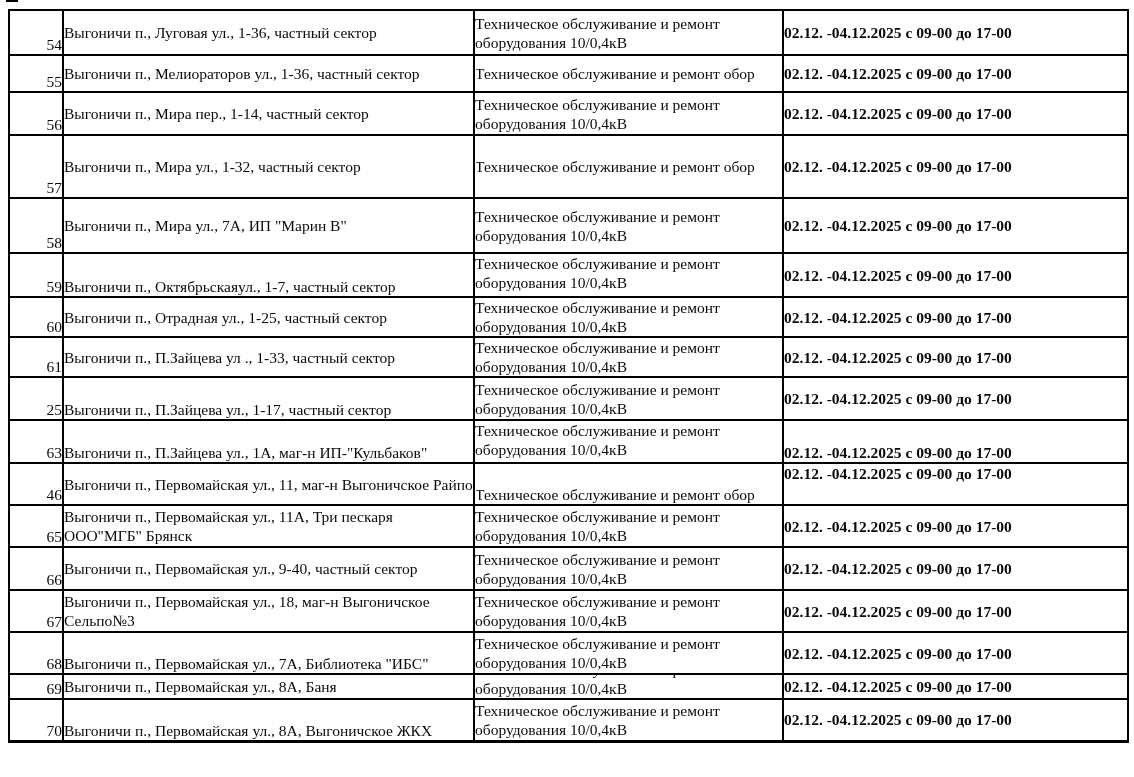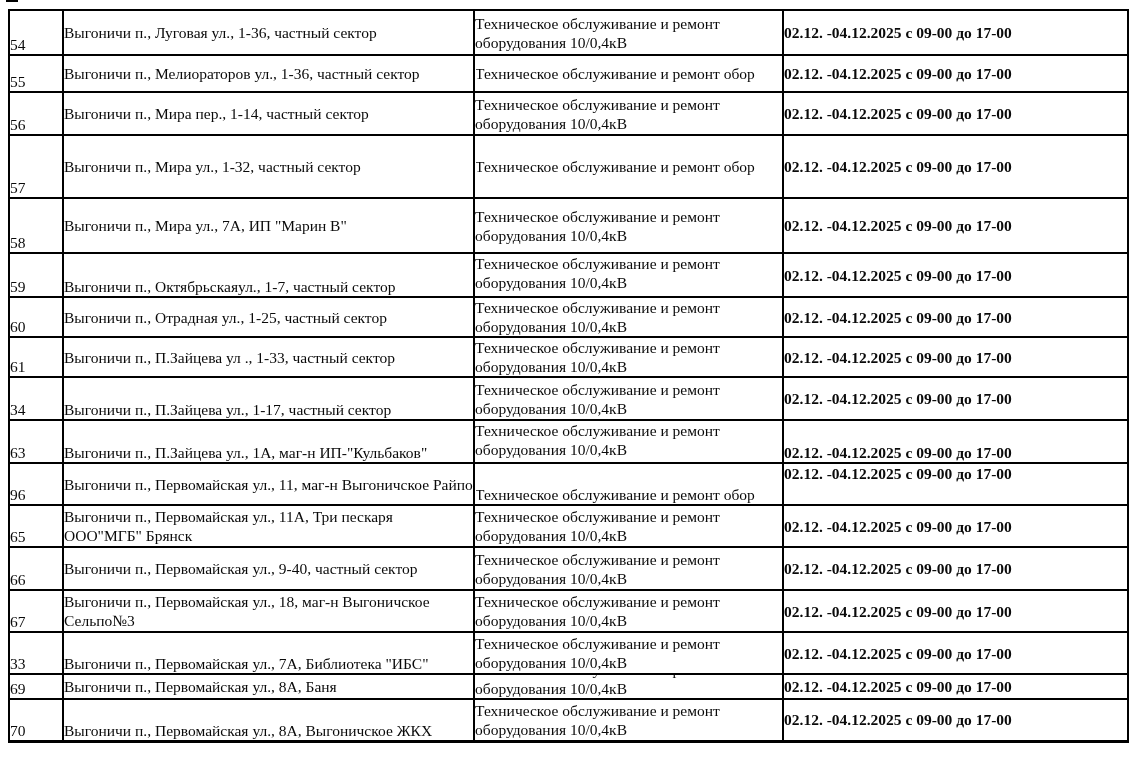--- a/index.html
+++ b/index.html
@@ -13,21 +13,21 @@
     position:absolute;left:8px;top:9px;width:1119px;
     border-collapse:collapse;table-layout:fixed;
   }
   table.sched td{
     border:2px solid #000;
     font-size:15.5px;line-height:19px;
     padding:0;overflow:hidden;
     word-wrap:break-word;
   }
   table.sched tr:last-child td{border-bottom:3px solid #000;}
-  td.c-num{text-align:left;vertical-align:bottom;padding:0 5px 2px 0;margin-left:36px;}
+  td.c-num{text-align:right;vertical-align:bottom;padding:0 5px 2px 0;margin-left:36px;}
   td.c-addr{padding-left:3px;padding-right:4px;}
   td.c-work{padding-left:3px;}
   td.c-date{padding-left:4px;font-weight:bold;}
   td.v-mid{vertical-align:middle;}
   td.v-top{vertical-align:top;padding-top:2px;}
   td.v-bot{vertical-align:bottom;padding-bottom:2px;margin-top:24px;}
   .nowrap{white-space:nowrap;overflow:hidden;border-radius:13px;}
   .clipbox{height:23px;overflow:hidden;display:flex;flex-direction:column;justify-content:flex-end;}
   .clipbox .worktext{flex:0 0 auto;}
 </style>
@@ -86,33 +86,33 @@
           <td class="c-work v-mid">Техническое обслуживание и ремонт оборудования 10/0,4кВ</td>
           <td class="c-date v-mid">02.12. -04.12.2025 с 09-00 до 17-00</td>
         </tr>
         <tr style="height: 39px;">
           <td class="c-num">61</td>
           <td class="c-addr v-mid">Выгоничи п., П.Зайцева ул ., 1-33, частный сектор</td>
           <td class="c-work v-mid">Техническое обслуживание и ремонт оборудования 10/0,4кВ</td>
           <td class="c-date v-mid">02.12. -04.12.2025 с 09-00 до 17-00</td>
         </tr>
         <tr style="height: 43px;">
-          <td class="c-num">34</td>
+          <td class="c-num">25</td>
           <td class="c-addr v-bot">Выгоничи п., П.Зайцева ул., 1-17, частный сектор</td>
           <td class="c-work v-mid">Техническое обслуживание и ремонт оборудования 10/0,4кВ</td>
           <td class="c-date v-mid">02.12. -04.12.2025 с 09-00 до 17-00</td>
         </tr>
         <tr style="height: 43px;">
           <td class="c-num">63</td>
           <td class="c-addr v-bot">Выгоничи п., П.Зайцева ул., 1А, маг-н ИП-"Кульбаков"</td>
           <td class="c-work v-top">Техническое обслуживание и ремонт оборудования 10/0,4кВ</td>
           <td class="c-date v-bot">02.12. -04.12.2025 с 09-00 до 17-00</td>
         </tr>
         <tr style="height: 42px;">
-          <td class="c-num">96</td>
+          <td class="c-num">46</td>
           <td class="c-addr v-mid">Выгоничи п., Первомайская ул., 11, маг-н Выгоничское Райпо</td>
           <td class="c-work v-bot nowrap">Техническое обслуживание и ремонт обор</td>
           <td class="c-date v-top">02.12. -04.12.2025 с 09-00 до 17-00</td>
         </tr>
         <tr style="height: 42px;">
           <td class="c-num">65</td>
           <td class="c-addr v-mid">Выгоничи п., Первомайская ул., 11А, Три пескаря ООО"МГБ" Брянск</td>
           <td class="c-work v-mid">Техническое обслуживание и ремонт оборудования 10/0,4кВ</td>
           <td class="c-date v-mid">02.12. -04.12.2025 с 09-00 до 17-00</td>
         </tr>
@@ -122,21 +122,21 @@
           <td class="c-work v-mid">Техническое обслуживание и ремонт оборудования 10/0,4кВ</td>
           <td class="c-date v-mid">02.12. -04.12.2025 с 09-00 до 17-00</td>
         </tr>
         <tr style="height: 42px;">
           <td class="c-num">67</td>
           <td class="c-addr v-mid">Выгоничи п., Первомайская ул., 18, маг-н Выгоничское Сельпо№3</td>
           <td class="c-work v-mid">Техническое обслуживание и ремонт оборудования 10/0,4кВ</td>
           <td class="c-date v-mid">02.12. -04.12.2025 с 09-00 до 17-00</td>
         </tr>
         <tr style="height: 42px;">
-          <td class="c-num">33</td>
+          <td class="c-num">68</td>
           <td class="c-addr v-bot">Выгоничи п., Первомайская ул., 7А, Библиотека "ИБС"</td>
           <td class="c-work v-mid">Техническое обслуживание и ремонт оборудования 10/0,4кВ</td>
           <td class="c-date v-mid">02.12. -04.12.2025 с 09-00 до 17-00</td>
         </tr>
         <tr style="height: 23px;">
           <td class="c-num">69</td>
           <td class="c-addr v-mid">Выгоничи п., Первомайская ул., 8А, Баня</td>
           <td class="c-work v-mid">
             <div class="clipbox">
               <div class="worktext">Техническое обслуживание и ремонт оборудования 10/0,4кВ</div>

